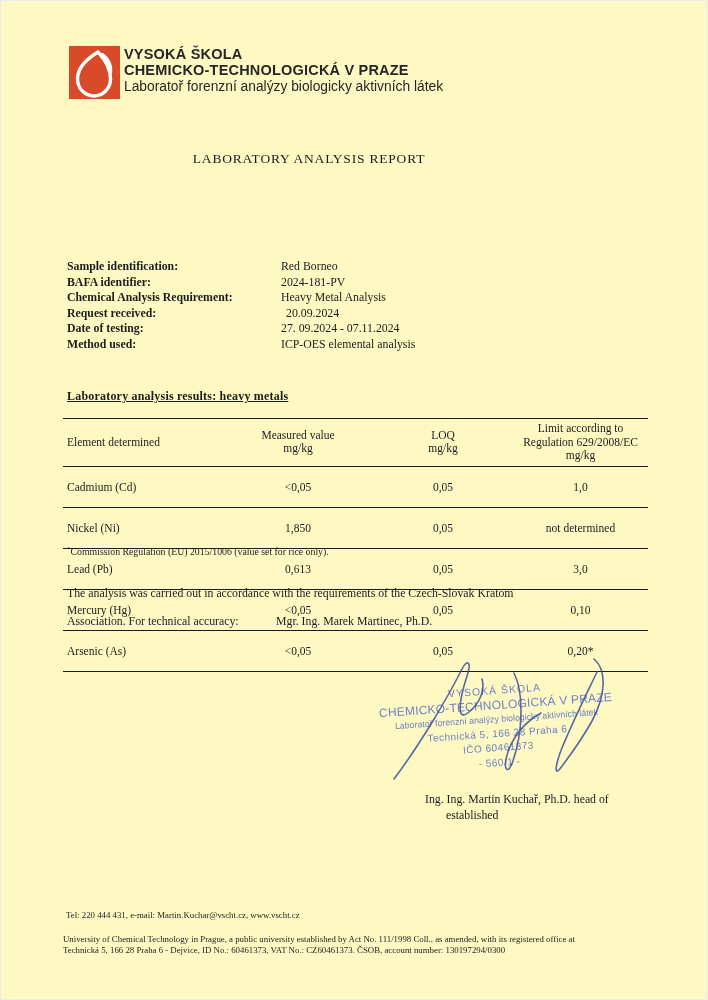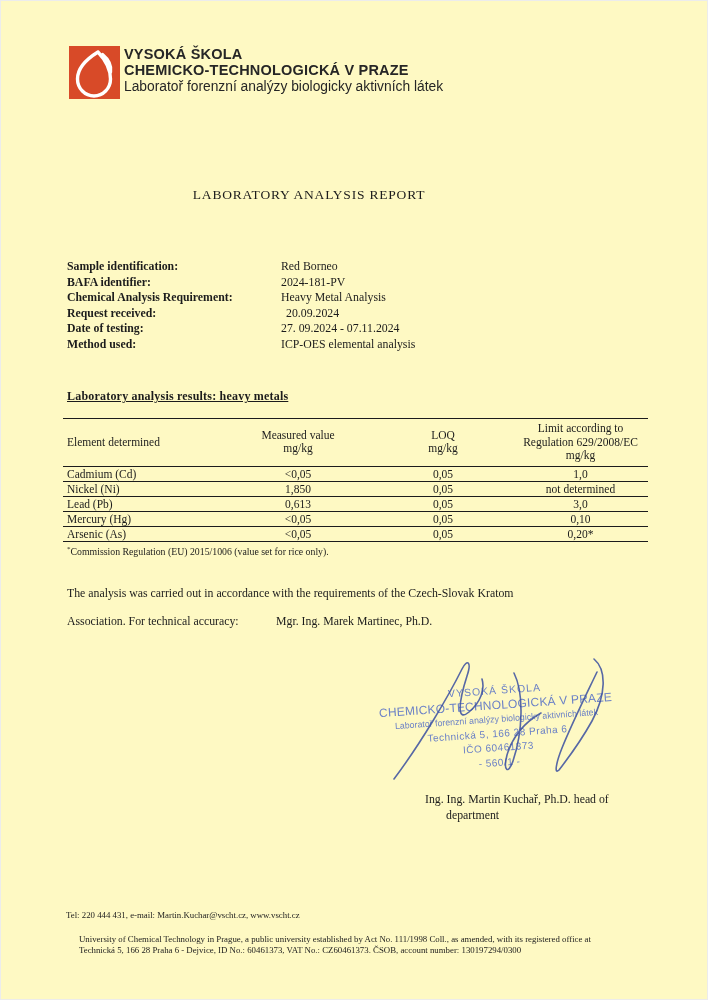--- a/index.html
+++ b/index.html
@@ -20,21 +20,21 @@
     display: flex; align-items: center; justify-content: center;
   }
   #header-text { left: 123px; top: 46px; font-family: "Liberation Sans", sans-serif; line-height: 15.8px; }
   .inst-line-bold { font-size: 14.5px; font-weight: bold; letter-spacing: 0.2px; color: #262626; }
   .inst-line-reg  { font-size: 13.8px; font-weight: normal; color: #262626; }
   #page-meta { left: 478px; top: 43px; font-size: 11.5px; line-height: 15.8px; }
 
   
   #report-title {
     left: 0; top: 150px; width: 616px; text-align: center;
-    font-size: 13.5px; letter-spacing: 0.8px; margin-top: 36px;
+    font-size: 13.5px; letter-spacing: 0.8px;
   }
 
   
   #customer-box {
     left: 62px; top: 180px; width: 584px; height: 74px;
     border: 1px solid #1c1c1c; padding: 2px 6px;
     font-size: 11.8px; line-height: 14.3px;
   }
   #customer-box .bold { font-weight: bold; }
 
@@ -52,21 +52,21 @@
   #results-table {
     left: 62px; top: 417px; width: 585px;
     border-collapse: collapse; font-size: 11.5px;
   }
   #results-table thead td {
     border-top: 1px solid #1c1c1c; border-bottom: 1px solid #1c1c1c;
     padding: 3px 2px; vertical-align: middle; line-height: 13.5px;
   }
   #results-table tbody td {
     border-bottom: 1px solid #1c1c1c;
-    padding: 1px 2px; height: 15px;
+    padding: 14px 2px; height: 15px;
   }
   #results-table .c { text-align: center; }
   #results-table .l { text-align: left; padding-left: 4px; }
   col.col1 { width: 160px; } col.col2 { width: 150px; }
   col.col3 { width: 140px; } col.col4 { width: 135px; }
   #table-footnote { left: 66px; top: 544px; font-size: 9.8px; }
   #table-footnote sup { font-size: 7px; }
 
   
   #statement-line1 { left: 66px; top: 585px; font-size: 11.8px; }
@@ -84,21 +84,21 @@
   .stamp-l2 { font-size: 12px; letter-spacing: 0.2px; }
   .stamp-l3 { font-size: 8.8px; }
   .stamp-l4, .stamp-l5, .stamp-l6 { font-size: 10px; letter-spacing: 0.5px; }
   #signature-svg { left: 365px; top: 650px; }
 
   #signatory { left: 424px; top: 790px; font-size: 11.8px; line-height: 16px; }
   #signatory-line2 { padding-left: 21px; }
 
   
   #footer-tel { left: 65px; top: 909px; font-size: 8.8px; }
-  #footer-university { left: 78px; top: 933px; width: 582px; font-size: 8.8px; line-height: 11px; }
+  #footer-university { left: 62px; top: 933px; width: 582px; font-size: 8.8px; line-height: 11px; }
 </style>
 </head>
 <body>
 
 <div id="page">
 
   <div class="abs" id="logo-box" style="background:#d84a28;">
     <svg width="51" height="53" viewBox="0 0 51 53">
       <path d="M29 6 C 16 14 8.5 24 8.5 33 C 8.5 42.5 16 50 25 50 C 34 50 41.5 42.5 41.5 33 C 41.5 25 37 14.5 29 6" fill="none" stroke="#ffffff" stroke-width="3.4" stroke-linecap="round" stroke-linejoin="round"></path>
       <path d="M33.5 8.5 C 39.5 13.5 42.5 19.5 41.5 26" fill="none" stroke="#ffffff" stroke-width="3.4" stroke-linecap="round"></path>
@@ -225,21 +225,21 @@
   <svg class="abs" id="signature-svg" width="260" height="145" viewBox="0 0 260 145">
     <g fill="none" stroke="#3a4fa0" stroke-width="1.6" stroke-linecap="round" opacity="0.85">
       <path d="M 28 128 C 55 92 82 46 96 18 C 101 8 106 10 101 25 C 93 50 90 72 103 61 C 115 51 119 38 116 28"></path>
       <path d="M 148 22 C 158 42 157 80 147 110 C 142 124 137 120 141 104 C 147 84 161 70 175 62"></path>
       <path d="M 228 8 C 241 19 240 44 226 70 C 212 95 199 111 193 119 C 188 124 190 112 196 97 C 207 70 222 40 231 21"></path>
     </g>
   </svg>
 
   <div class="abs" id="signatory">
     <div>Ing. Ing. Martin Kuchař, Ph.D. head of</div>
-    <div id="signatory-line2">department</div>
+    <div id="signatory-line2">established</div>
   </div>
 
   <div class="abs" id="footer-tel">Tel: 220 444 431, e-mail: Martin.Kuchar@vscht.cz, www.vscht.cz</div>
   <div class="abs" id="footer-university">
     <div>University of Chemical Technology in Prague, a public university established by Act No. 111/1998 Coll., as amended, with its registered office at</div>
     <div>Technická 5, 166 28 Praha 6 - Dejvice, ID No.: 60461373, VAT No.: CZ60461373. ČSOB, account number: 130197294/0300</div>
   </div>
 
 </div>
 

